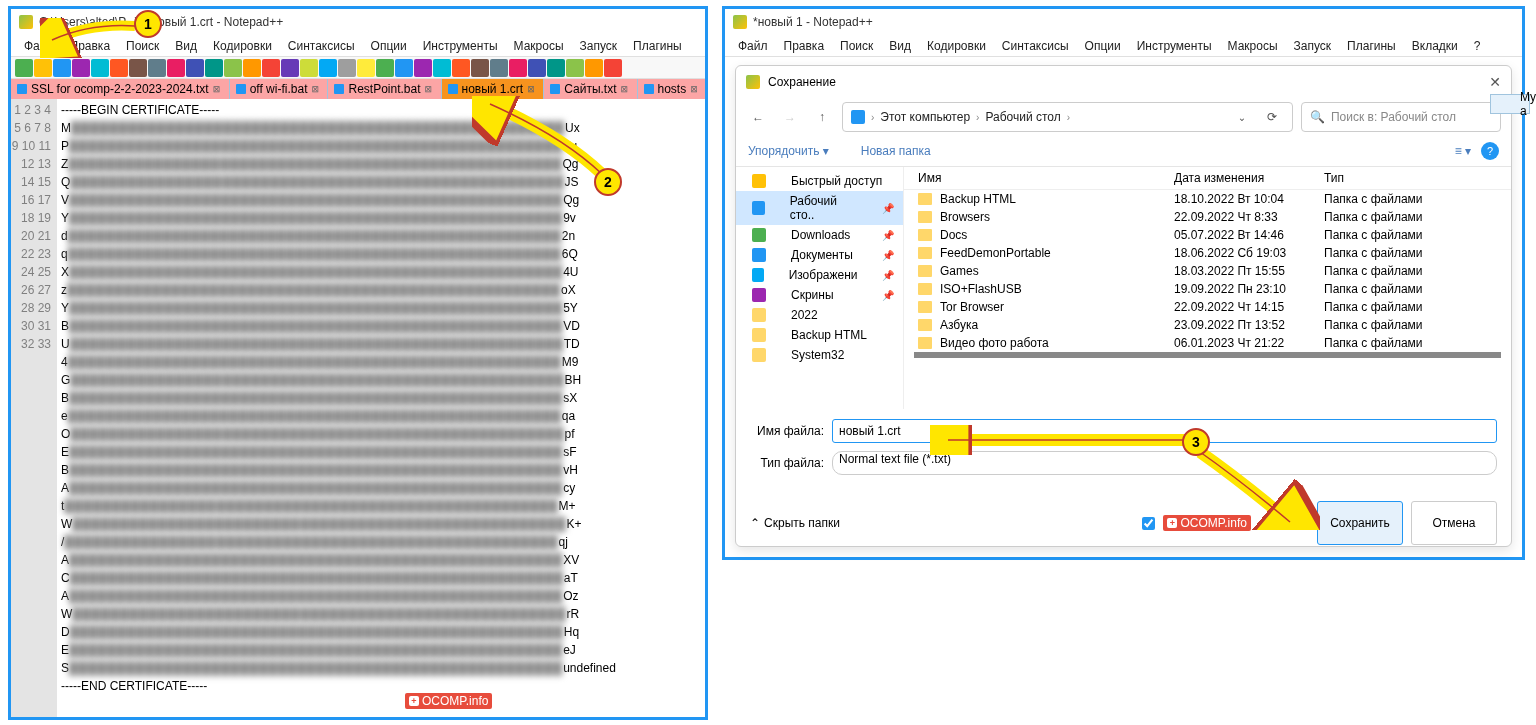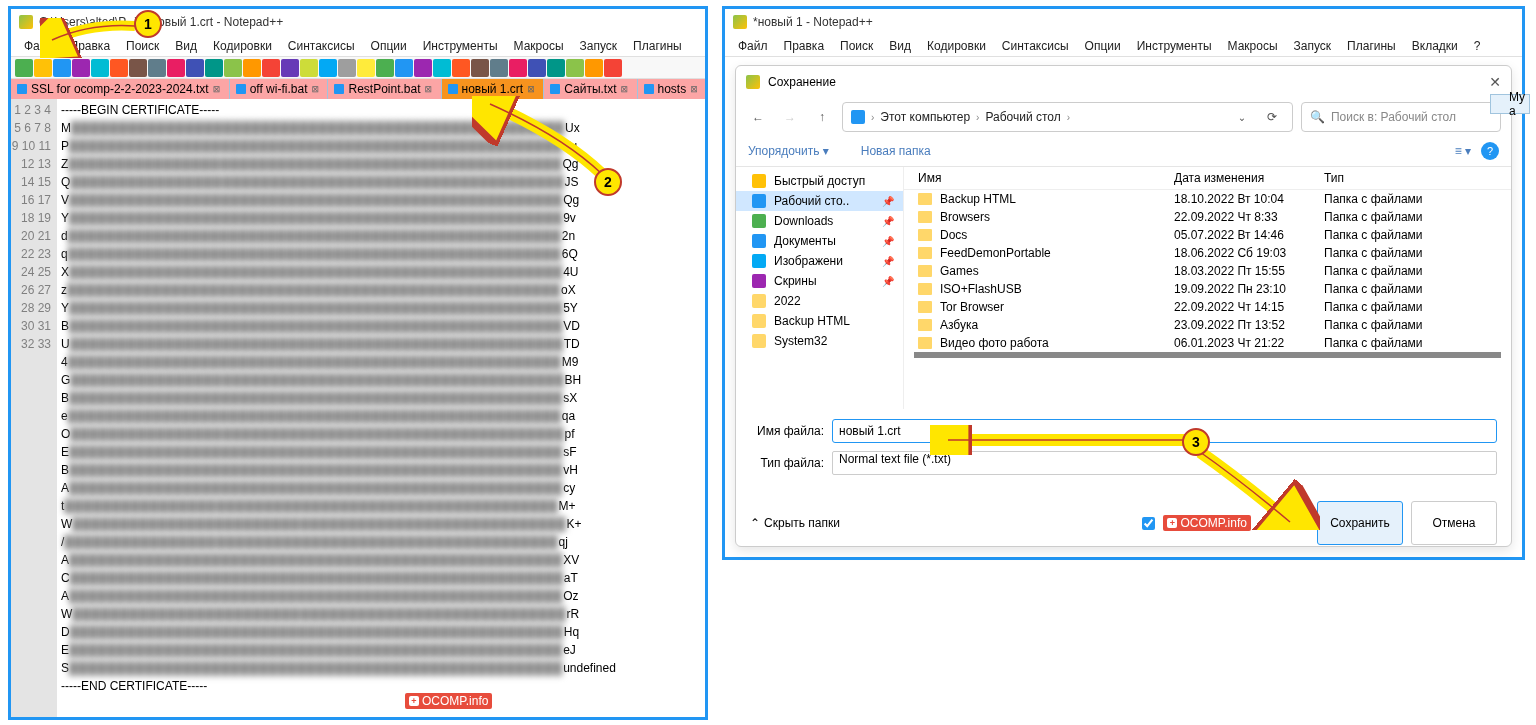--- a/index.html
+++ b/index.html
@@ -31,21 +31,21 @@
 .navbtn{width:24px;height:24px;display:flex;align-items:center;justify-content:center;color:#555;cursor:pointer;border-radius:3px}
 .addressbar{flex:1;display:flex;align-items:center;gap:6px;height:30px;border:1px solid #ccc;border-radius:4px;padding:0 8px}
 .crumb{font-size:12px;color:#222}
 .chev{color:#888;font-size:10px}
 .searchbox{width:200px;height:30px;border:1px solid #ccc;border-radius:4px;display:flex;align-items:center;gap:6px;padding:0 8px;color:#888}
 .dlg-tools{display:flex;align-items:center;gap:32px;padding:6px 12px;border-bottom:1px solid #e5e5e5}
 .tool-link{color:#4a7dbd;font-size:12px;cursor:pointer}
 .tool-right{margin-left:auto;display:flex;gap:10px;align-items:center}
 .dlg-body{display:flex;height:242px}
 .sidebar{width:168px;padding:4px 0;overflow:hidden;border-right:1px solid #eee}
-.sb-item{display:flex;align-items:center;gap:8px;padding:3px 8px 3px 16px;font-size:12px;cursor:pointer}
+.sb-item{display:flex;align-items:center;gap:25px;padding:3px 8px 3px 16px;font-size:12px;cursor:pointer}
 .sb-item.sel{background:#d0e7ff}
 .sb-ico{width:14px;height:14px;border-radius:2px}
 .star{background:#ffc107}
 .desk{background:#2196f3}
 .dl{background:#4caf50}
 .doc{background:#2196f3}
 .img{background:#03a9f4}
 .scr{background:#9c27b0}
 .fold{background:#ffd76a}
 .pin{font-size:10px;color:#999;margin-left:auto}
@@ -55,21 +55,21 @@
 .fcol2{width:150px}
 .fcol3{width:120px}
 .frow{display:flex;padding:2px 0;font-size:12px;align-items:center}
 .frow .fcol1{display:flex;align-items:center;gap:8px}
 .fico{width:14px;height:12px;background:#ffd76a;border-radius:1px}
 .scrollstub{height:6px;background:#888}
 .dlg-fields{padding:10px 14px}
 .fieldrow{display:flex;align-items:center;gap:8px;margin-bottom:8px}
 .flabel{width:74px;text-align:right;font-size:12px}
 .finput{flex:1;height:24px;border:1px solid #2196f3;border-radius:3px;padding:0 6px;font-size:12px}
-.fselect{flex:1;height:24px;border:1px solid #ccc;border-radius:2px;padding:0 6px;font-size:12px;background:#fff}
+.fselect{flex:1;height:24px;border:1px solid #ccc;border-radius:10px;padding:0 6px;font-size:12px;background:#fff}
 .dlg-footer{display:flex;align-items:center;padding:8px 14px 4px;gap:8px}
 .hideexp{font-size:12px;display:flex;align-items:center;gap:4px;cursor:pointer}
 .chk{width:13px;height:13px;accent-color:#2196f3}
 .ext-label{font-size:12px;color:#333}
 .spacer{flex:1}
 .btn{min-width:86px;height:44px;border:1px solid #ccc;border-radius:3px;background:#fff;font-size:12px;cursor:pointer}
 .btn.primary{border-color:#2196f3;background:#e5f1fb}
 
 .bubble{position:absolute;width:28px;height:28px;border-radius:50%;background:#ffe600;border:2px solid #c0392b;display:flex;align-items:center;justify-content:center;font-weight:bold;font-size:14px;color:#000;z-index:50}
 .arrow1{position:absolute;left:40px;top:18px;width:120px;height:40px;z-index:40}
@@ -436,21 +436,21 @@
           <span class="wm-plus">+</span>
           <span>OCOMP.info</span>
         </span>
       <span class="ext-label">...ирение</span>
       <button class="btn primary">Сохранить</button>
       <button class="btn">Отмена</button>
     </div>
   </div>
 </div>
 
-<div style="position:absolute;left:1490px;top:94px;width:40px;height:20px;background:#e5f1fb;border:1px solid #a0c4de;font-size:11px;display:flex;align-items:center;gap:14px;padding:0 4px">
+<div style="position:absolute;left:1490px;top:94px;width:40px;height:20px;background:#e5f1fb;border:1px solid #a0c4de;font-size:11px;display:flex;align-items:center;gap:14px;padding:0 15px">
     <span class="tab-icon"></span>
     <span>My a</span>
   </div>
 
 <div class="bubble" style="left:134px;top:10px">1</div>
 <div class="bubble" style="left:594px;top:168px">2</div>
 <div class="bubble" style="left:1182px;top:428px">3</div>
 
 <svg class="arrow1">
     <defs>

